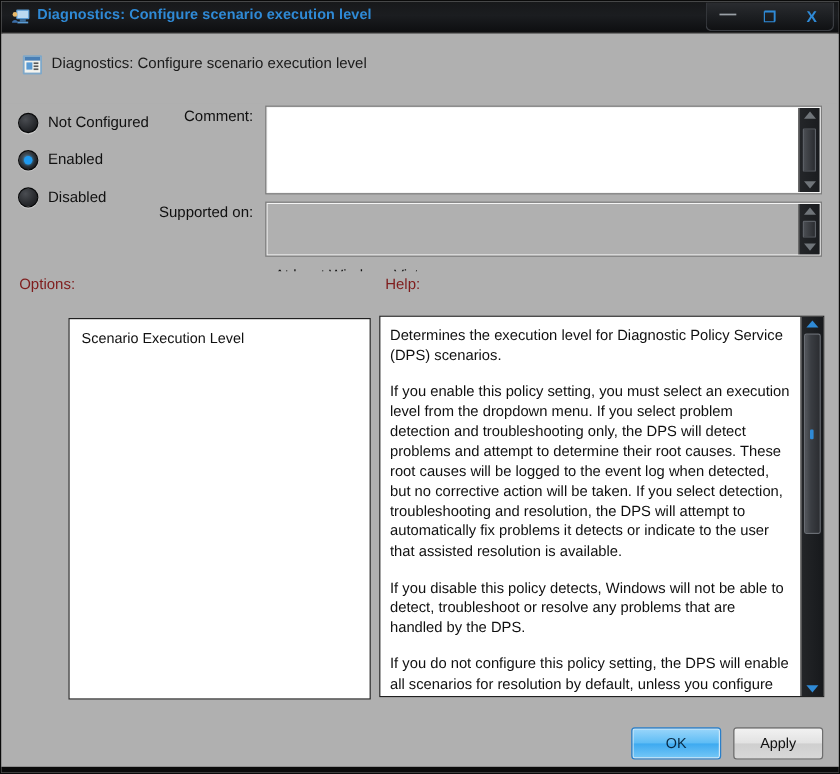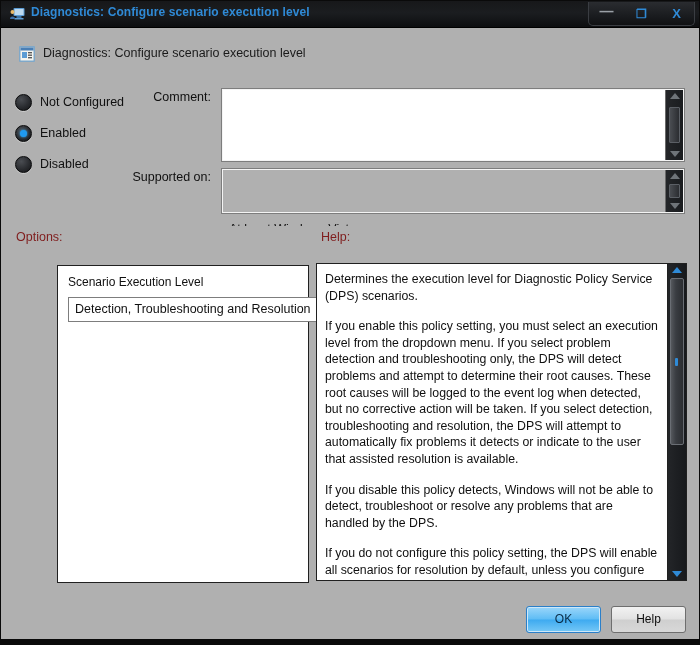--- a/index.html
+++ b/index.html
@@ -418,44 +418,38 @@
       <span class="thumb" style="height:12px;"></span>
       <span class="arrow down"></span>
     </div>
   </div>
 
   <div class="section-label lbl-options">Options:</div>
   <div class="section-label lbl-help">Help:</div>
 
   <div class="panel panel-options">
     <div class="opt-title">Scenario Execution Level</div>
-    <div class="combo">
-      <div class="combo-text">Detection, Troubleshooting and Resolution</div>
-      <div class="combo-btn">
-        <span class="combo-arrow"></span>
-      </div>
-    </div>
   </div>
 
   <div class="panel panel-help">
     <div class="help-text">
       <p>Determines the execution level for Diagnostic Policy Service (DPS) scenarios.</p>
       <p>If you enable this policy setting, you must select an execution level from the dropdown menu.  If you select problem detection and troubleshooting only, the DPS will detect problems and attempt to determine their root causes.  These root causes will be logged to the event log when detected, but no corrective action will be taken.  If you select detection, troubleshooting and resolution, the DPS will attempt to automatically fix problems it detects or indicate to the user that assisted resolution is available.</p>
       <p>If you disable this policy detects, Windows will not be able to detect, troubleshoot or resolve any problems that are handled by the DPS.</p>
       <p>If you do not configure this policy setting, the DPS will enable all scenarios for resolution by default, unless you configure separate scenario-specific policy settings.</p>
     </div>
     <div class="help-scroll">
       <span class="arrow up blue"></span>
       <span class="help-thumb"></span>
       <span class="help-spacer"></span>
       <span class="arrow down blue"></span>
     </div>
   </div>
 
   <div class="footer">
     <div class="footer-buttons">
       <button class="btn default">OK</button>
-      <button class="btn">Help</button>
+      <button class="btn">Apply</button>
     </div>
   </div>
 
   <div class="bottom-edge"></div>
 </div>
 
 </body></html>

